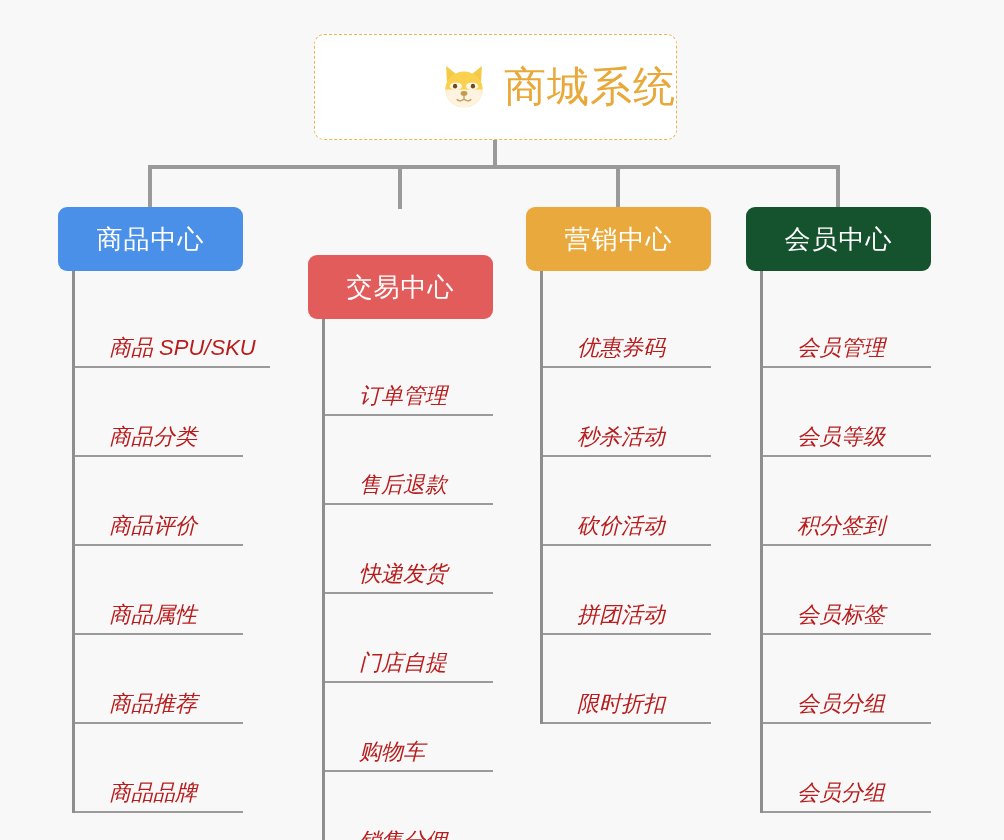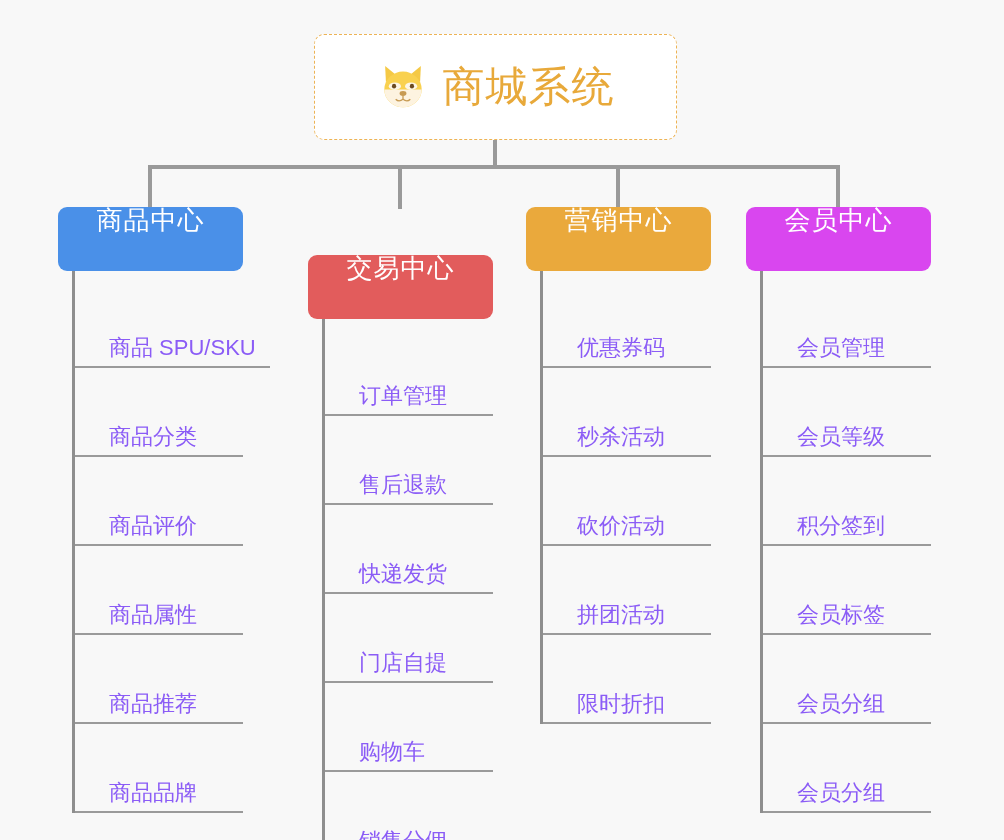--- a/index.html
+++ b/index.html
@@ -86,21 +86,21 @@
   .col-1 { left: 58px; }
   .col-2 { left: 308px; margin-top: 48px; }
   .col-3 { left: 526px; }
   .col-4 { left: 746px; }
 
   .cat-header {
     width: 185px;
     height: 64px;
     border-radius: 9px;
     display: flex;
-    align-items: flex-start;
+    align-items: center;
     justify-content: center;
     box-sizing: border-box;
   }
   .cat-header .cat-label {
     color: #ffffff;
     font-size: 26px;
     line-height: 1;
     letter-spacing: 1px;
     white-space: nowrap;
   }
@@ -124,31 +124,32 @@
   .leaf-inner {
     display: inline-block;
     padding: 0 14px 6px 34px;
     border-bottom: 2px solid #9a9a9a;
     min-width: 120px;
     box-sizing: content-box;
   }
   .leaf-label {
     font-size: 22px;
     line-height: 1.1;
-    color: #8b5cf6;
+    color: #b91c1c;
     white-space: nowrap;
     display: block;
+    font-style: italic;
   }
 </style>
 </head>
 <body style="background: rgb(248, 248, 248);">
 
 <div id="mindmap">
 
-  <div class="root-node" style="border-color: rgb(237, 179, 84);">
+  <div class="root-node" style="border-color: rgb(237, 179, 84); justify-content: flex-end;">
     <svg class="root-emoji" viewBox="0 0 64 64">
       <path d="M10 6 L11 26 L22 16 Z" fill="#f5c945"></path>
       <path d="M54 6 L53 26 L42 16 Z" fill="#f5c945"></path>
       <ellipse cx="32" cy="35" rx="23" ry="22" fill="#f9d14f"></ellipse>
       <path d="M9 35 a23 22 0 0 0 46 0 z" fill="#fdf3e0"></path>
       <ellipse cx="22" cy="31" rx="7.5" ry="4.6" fill="#fdf6e6"></ellipse>
       <ellipse cx="42" cy="31" rx="7.5" ry="4.6" fill="#fdf6e6"></ellipse>
       <ellipse cx="21" cy="31" rx="2.6" ry="2.9" fill="#6b4a20"></ellipse>
       <ellipse cx="43" cy="31" rx="2.6" ry="2.9" fill="#6b4a20"></ellipse>
       <ellipse cx="32" cy="40" rx="4.2" ry="3" fill="#c79a52"></ellipse>
@@ -269,21 +270,21 @@
         </div>
       <div class="leaf">
           <span class="leaf-inner">
             <span class="leaf-label">限时折扣</span>
           </span>
         </div>
     </div>
   </div>
 
   <div class="column col-4">
-    <div class="cat-header" style="background: #d946ef;">
+    <div class="cat-header" style="background: #14532d;">
       <span class="cat-label">会员中心</span>
     </div>
     <div class="branch">
       <div class="leaf">
           <span class="leaf-inner">
             <span class="leaf-label">会员管理</span>
           </span>
         </div>
       <div class="leaf">
           <span class="leaf-inner">

